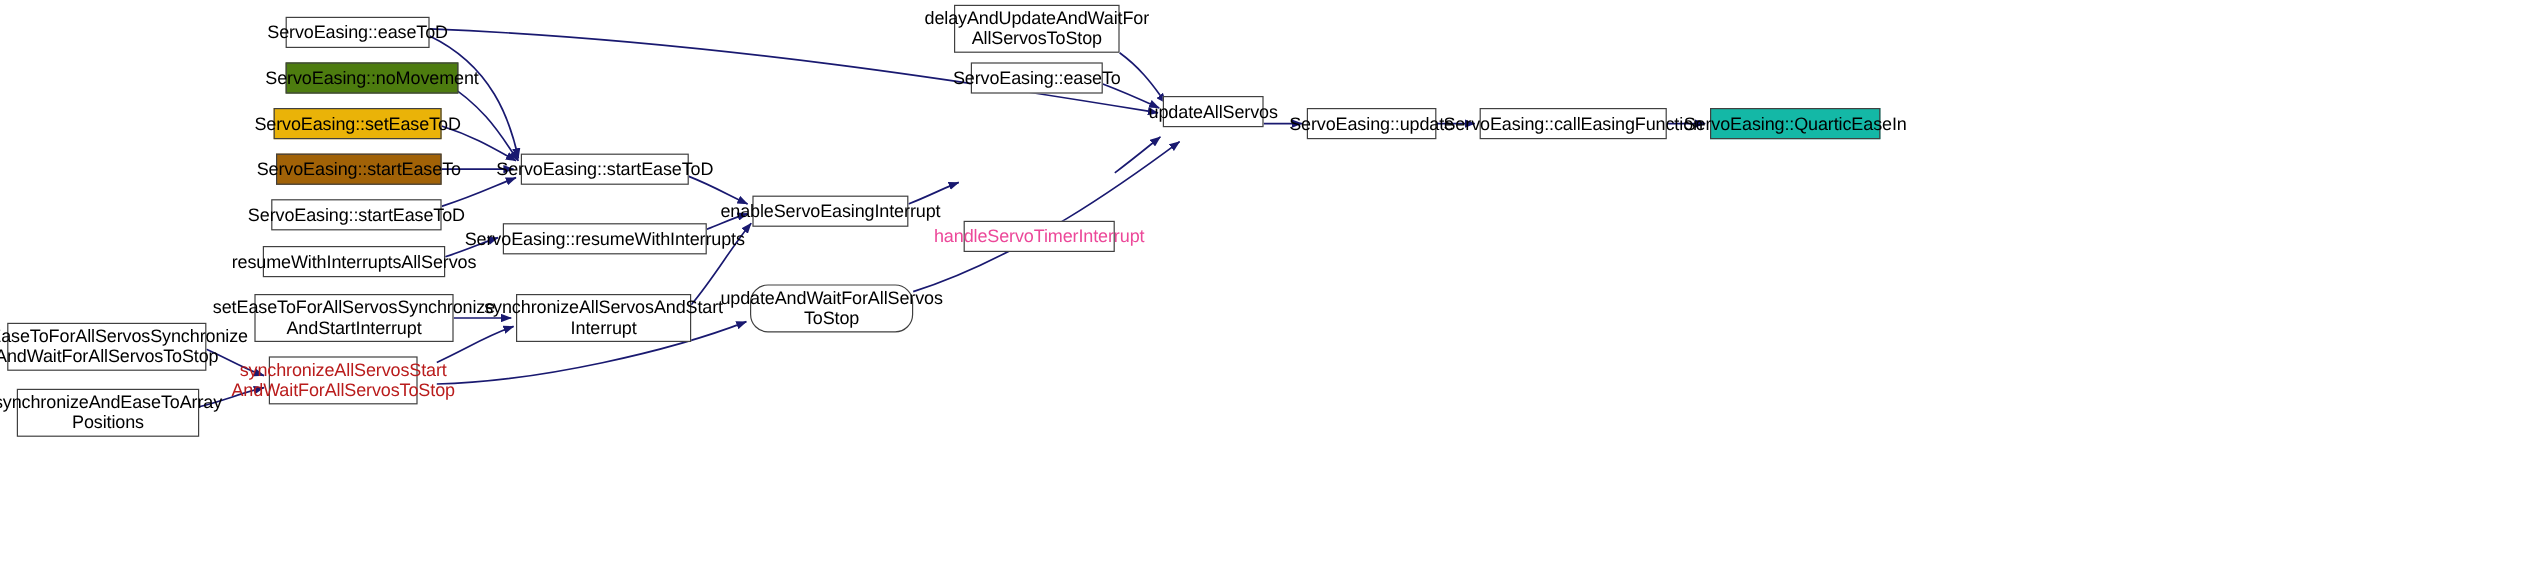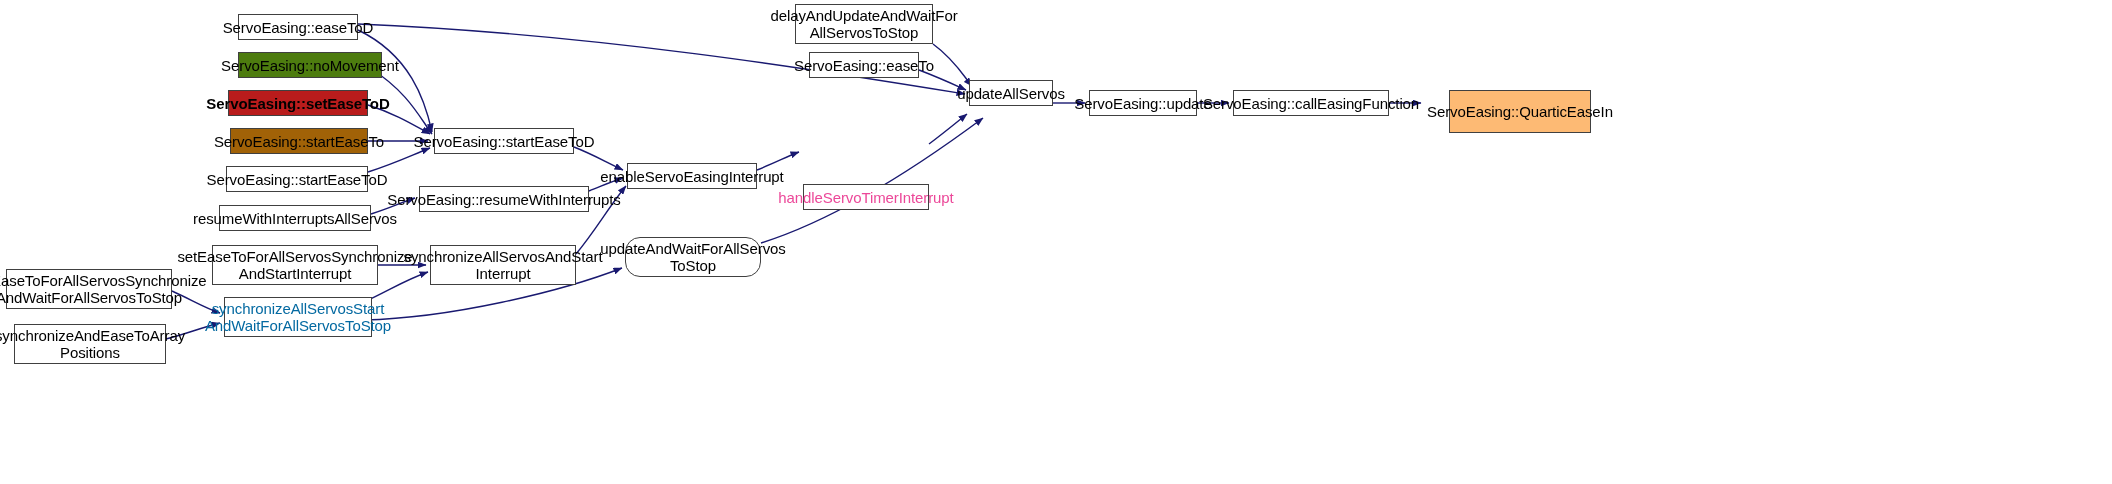--- a/index.html
+++ b/index.html
@@ -83,42 +83,42 @@
         <path d="M 757,170 C 775,163 788,156 799,152" fill="none" stroke="#191970" stroke-width="1.4" marker-end="url(#arrowhead)"></path>
         <path d="M 1053,103 L 1085,103" fill="none" stroke="#191970" stroke-width="1.4" marker-end="url(#arrowhead)"></path>
         <path d="M 1197,103 L 1229,103" fill="none" stroke="#191970" stroke-width="1.4" marker-end="url(#arrowhead)"></path>
         <path d="M 1389,103 L 1421,103" fill="none" stroke="#191970" stroke-width="1.4" marker-end="url(#arrowhead)"></path>
       </g>
   </svg>
 
   <div id="node-group">
       <div class="node" style="left: 238px; top: 14px; width: 120px; height: 26px; border-color: rgb(64, 64, 64); background: rgb(255, 255, 255); color: rgb(0, 0, 0);">ServoEasing::easeToD</div>
       <div class="node" style="left: 226px; top: 52px; width: 144px; height: 26px; border-color: rgb(64, 64, 64); background: #4d7c0f; color: rgb(0, 0, 0); margin-left: 12px;">ServoEasing::noMovement</div>
-      <div class="node" style="left: 228px; top: 90px; width: 140px; height: 26px; border-color: rgb(64, 64, 64); background: #b91c1c; color: rgb(0, 0, 0); font-weight: bold;">ServoEasing::setEaseToD</div>
+      <div class="node" style="left: 228px; top: 90px; width: 140px; height: 26px; border-color: rgb(64, 64, 64); background: #eab308; color: rgb(0, 0, 0);">ServoEasing::setEaseToD</div>
       <div class="node" style="left: 230px; top: 128px; width: 138px; height: 26px; border-color: rgb(64, 64, 64); background: #a16207; color: rgb(0, 0, 0);">ServoEasing::startEaseTo</div>
       <div class="node" style="left: 226px; top: 166px; width: 142px; height: 26px; border-color: rgb(64, 64, 64); background: rgb(255, 255, 255); color: rgb(0, 0, 0);">ServoEasing::startEaseToD</div>
       <div class="node" style="left: 219px; top: 205px; width: 152px; height: 26px; border-color: rgb(64, 64, 64); background: rgb(255, 255, 255); color: rgb(0, 0, 0); text-align: right;">resumeWithInterruptsAllServos</div>
       <div class="node" style="left: 212px; top: 245px; width: 166px; height: 40px; border-color: rgb(64, 64, 64); background: rgb(255, 255, 255); color: rgb(0, 0, 0);">setEaseToForAllServosSynchronize
 AndStartInterrupt</div>
       <div class="node" style="left: 6px; top: 269px; width: 166px; height: 40px; border-color: rgb(64, 64, 64); background: rgb(255, 255, 255); color: rgb(0, 0, 0);">setEaseToForAllServosSynchronize
 AndWaitForAllServosToStop</div>
-      <div class="node" style="left: 224px; top: 297px; width: 148px; height: 40px; border-color: rgb(64, 64, 64); background: rgb(255, 255, 255); color: #0369a1;">synchronizeAllServosStart
+      <div class="node" style="left: 224px; top: 297px; width: 124px; height: 40px; border-color: rgb(64, 64, 64); background: rgb(255, 255, 255); color: #b91c1c;">synchronizeAllServosStart
 AndWaitForAllServosToStop</div>
       <div class="node" style="left: 14px; top: 324px; width: 152px; height: 40px; border-color: rgb(64, 64, 64); background: rgb(255, 255, 255); color: rgb(0, 0, 0);">synchronizeAndEaseToArray
 Positions</div>
       <div class="node" style="left: 434px; top: 128px; width: 140px; height: 26px; border-color: rgb(64, 64, 64); background: rgb(255, 255, 255); color: rgb(0, 0, 0);">ServoEasing::startEaseToD</div>
       <div class="node" style="left: 419px; top: 186px; width: 170px; height: 26px; border-color: rgb(64, 64, 64); background: rgb(255, 255, 255); color: rgb(0, 0, 0);">ServoEasing::resumeWithInterrupts</div>
       <div class="node" style="left: 430px; top: 245px; width: 146px; height: 40px; border-color: rgb(64, 64, 64); background: rgb(255, 255, 255); color: rgb(0, 0, 0);">synchronizeAllServosAndStart
 Interrupt</div>
       <div class="node" style="left: 627px; top: 163px; width: 130px; height: 26px; border-color: rgb(64, 64, 64); background: rgb(255, 255, 255); color: rgb(0, 0, 0); text-align: center;">enableServoEasingInterrupt</div>
       <div class="node" style="left: 625px; top: 237px; width: 136px; height: 40px; border-color: rgb(64, 64, 64); background: rgb(255, 255, 255); color: rgb(0, 0, 0); border-radius: 15px;">updateAndWaitForAllServos
 ToStop</div>
       <div class="node" style="left: 795px; top: 4px; width: 138px; height: 40px; border-color: rgb(64, 64, 64); background: rgb(255, 255, 255); color: rgb(0, 0, 0);">delayAndUpdateAndWaitFor
 AllServosToStop</div>
       <div class="node" style="left: 809px; top: 52px; width: 110px; height: 26px; border-color: rgb(64, 64, 64); background: rgb(255, 255, 255); color: rgb(0, 0, 0);">ServoEasing::easeTo</div>
       <div class="node" style="left: 803px; top: 140px; width: 126px; height: 26px; border-color: rgb(64, 64, 64); background: rgb(255, 255, 255); color: #ec4899; margin-top: 44px;">handleServoTimerInterrupt</div>
       <div class="node" style="left: 969px; top: 80px; width: 84px; height: 26px; border-color: rgb(64, 64, 64); background: rgb(255, 255, 255); color: rgb(0, 0, 0);">updateAllServos</div>
       <div class="node" style="left: 1089px; top: 90px; width: 108px; height: 26px; border-color: rgb(64, 64, 64); background: rgb(255, 255, 255); color: rgb(0, 0, 0);">ServoEasing::update</div>
       <div class="node" style="left: 1233px; top: 90px; width: 156px; height: 26px; border-color: rgb(64, 64, 64); background: rgb(255, 255, 255); color: rgb(0, 0, 0);">ServoEasing::callEasingFunction</div>
-      <div class="node highlight" style="left: 1425px; top: 90px; width: 142px; height: 43px; border-color: rgb(64, 64, 64); background: #fdba74; color: rgb(0, 0, 0); margin-left: 24px;">ServoEasing::QuarticEaseIn</div>
+      <div class="node highlight" style="left: 1425px; top: 90px; width: 142px; height: 26px; border-color: rgb(64, 64, 64); background: #14b8a6; color: rgb(0, 0, 0);">ServoEasing::QuarticEaseIn</div>
     </div>
 
 </div>
 
 </body></html>

